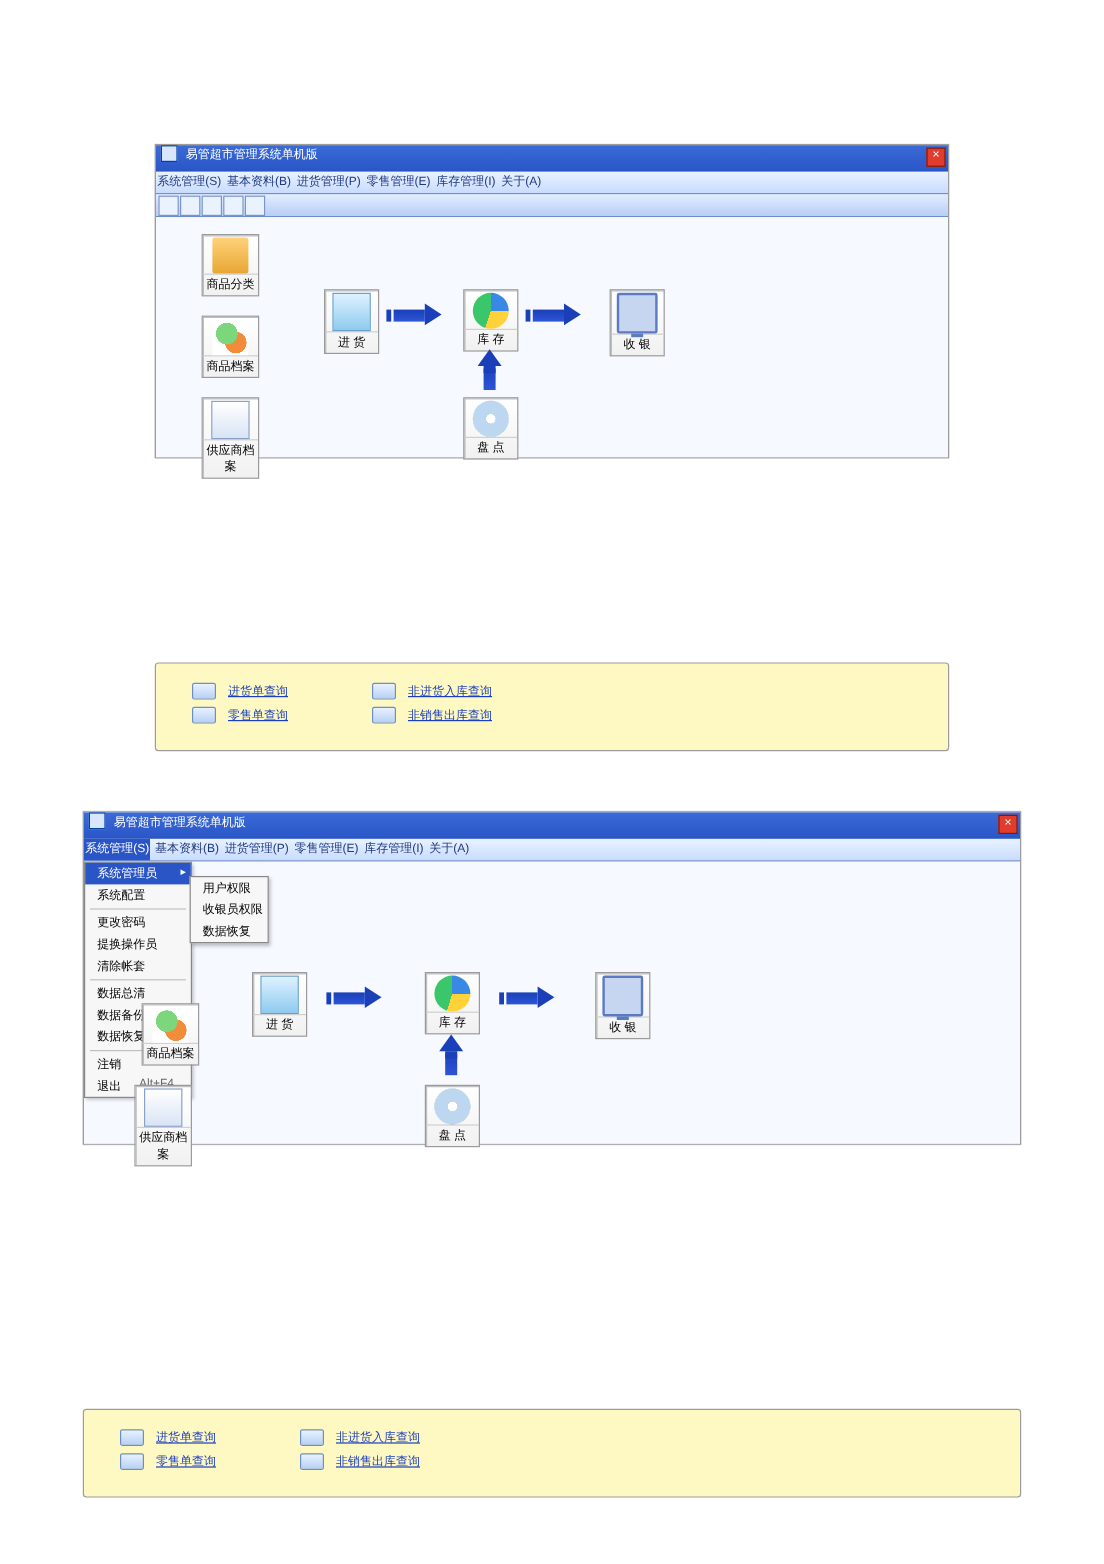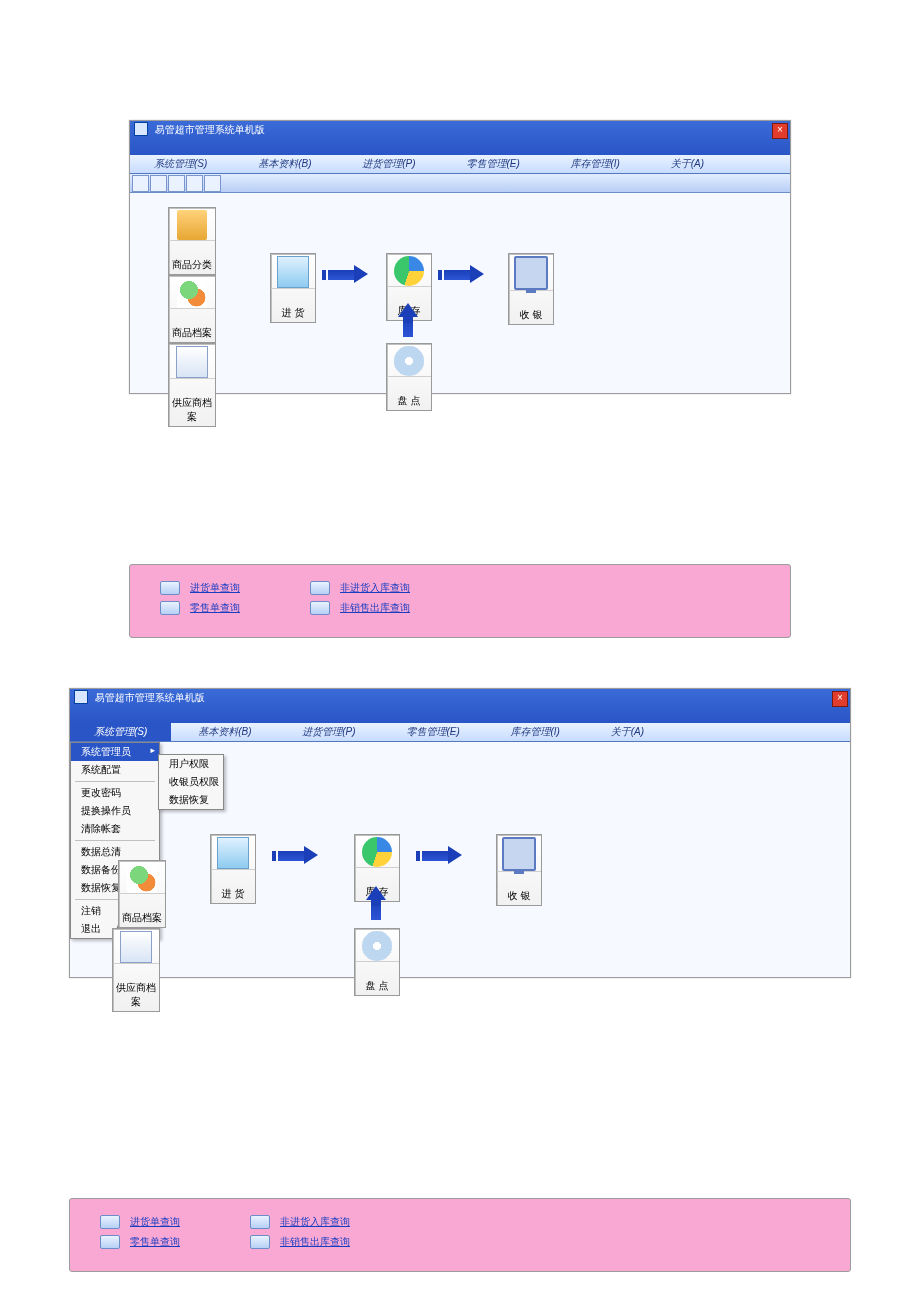--- a/index.html
+++ b/index.html
@@ -1,56 +1,56 @@
 <!DOCTYPE html>
 <html><head>
 <meta charset="utf-8">
 <style>
   html,body{margin:0;padding:0;background:#fff;font-family:"Microsoft YaHei",SimSun,Arial,sans-serif;font-size:10px;color:#000;}
   .page{width:920px;margin:0 auto;padding:60px 0 100px 0;}
   .app-frame{width:660px;margin:60px auto 0 auto;border:1px solid #9c9c9c;background:#fff;box-shadow:0 0 1px rgba(0,0,0,0.3);}
   
-  .titlebar{position:relative;height:34px;line-height:18px;background:linear-gradient(#3a6bd8,#2a55c6);color:#fff;font-size:10px;padding-left:4px;}
+  .titlebar{position:relative;height:22px;line-height:18px;background:linear-gradient(#3a6bd8,#2a55c6);color:#fff;font-size:10px;padding-left:4px;}
   .titlebar .ico{display:inline-block;width:12px;height:12px;background:#d9e6ff;border:1px solid #0040a0;vertical-align:middle;margin-right:4px;position:relative;top:-1px;}
   .titlebar .close{position:absolute;right:2px;top:2px;width:14px;height:14px;background:#e13c2c;border:1px solid #7a1a10;color:#fff;line-height:12px;text-align:center;font-size:10px;cursor:pointer;}
   
   .menubar{height:18px;line-height:18px;background:linear-gradient(#e9f2ff,#c8dcff);border-bottom:1px solid #5278c0;font-size:10px;}
-  .menubar .mi{display:inline-block;padding:0 24px;color:#203a80;cursor:pointer;font-style:italic;}
+  .menubar .mi{display:inline-block;padding:0 1px;color:#203a80;cursor:pointer;}
   
   .toolbar{height:18px;background:linear-gradient(#e2edff,#b8cef5);border-bottom:1px solid #6b8dc8;position:relative;}
   .toolbar .btnrow{position:absolute;left:2px;top:1px;display:flex;}
   .toolbar .tb{width:15px;height:15px;border:1px solid #7a95cc;background:#eaf2ff;margin-right:1px;}
   
   .workspace{background:#f6f9ff;height:200px;position:relative;}
   .ws2{height:235px;}
   
   .ibtn{position:absolute;width:46px;border:1px solid #9a9a9a;background:linear-gradient(#ffffff,#f1f1f1);text-align:center;font-size:10px;cursor:pointer;box-shadow:1px 1px 0 #c0c0c0 inset,0 0 0 #000;}
   .ibtn .ic{display:block;height:30px;margin:2px auto 0 auto;width:30px;position:relative;}
-  .ibtn .lbl{display:block;padding:17px 0 2px 0;border-top:1px solid #cfcfcf;}
+  .ibtn .lbl{display:block;padding:1px 0 2px 0;border-top:1px solid #cfcfcf;}
   .ibtn.small{width:44px;}
   
   .ic-folder{background:linear-gradient(#ffd27a,#e7a633);border-radius:2px;}
   .ic-gears{background:radial-gradient(circle at 40% 40%,#7cd67c 0 35%,transparent 36%),radial-gradient(circle at 65% 65%,#f28c3a 0 32%,transparent 33%),#fff;}
   .ic-sheet{background:linear-gradient(#fff,#d8e4f5);border:1px solid #8aa0c8;}
   .ic-box{background:linear-gradient(#dff1ff,#8ecbef);border:1px solid #6aa0cc;}
   .ic-pie{background:conic-gradient(#3a88e6 0 25%,#ffd23a 25% 55%,#3ac66a 55% 100%);border-radius:50%;}
   .ic-cd{background:radial-gradient(circle,#fff 0 18%,#bcd7ef 19% 70%,#7aa8d8 71% 100%);border-radius:50%;}
   .ic-monitor{background:#c6d6f0;border:2px solid #5b7ac2;border-radius:2px;}
   .ic-monitor::after{content:"";position:absolute;bottom:-5px;left:50%;transform:translateX(-50%);width:10px;height:3px;background:#5b7ac2;}
   
   .arrow-r{position:absolute;height:12px;display:flex;align-items:center;}
   .arrow-r .bar{width:26px;height:10px;background:linear-gradient(#1b3fb8,#2c55d6);position:relative;}
   .arrow-r .bar::before{content:"";position:absolute;left:-6px;top:0;width:4px;height:10px;background:#1b3fb8;}
   .arrow-r .head{width:0;height:0;border-top:9px solid transparent;border-bottom:9px solid transparent;border-left:14px solid #1b3fb8;margin-top:-3px;}
   .arrow-u{position:absolute;width:12px;display:flex;flex-direction:column;align-items:center;}
   .arrow-u .head{width:0;height:0;border-left:10px solid transparent;border-right:10px solid transparent;border-bottom:14px solid #1b3fb8;}
   .arrow-u .bar{width:10px;height:20px;background:linear-gradient(#1b3fb8,#2c55d6);}
   .arrow-u .bar::after{content:"";display:block;width:10px;height:4px;background:#1b3fb8;margin-top:2px;}
   
-  .linkpanel{width:660px;margin:170px auto 0 auto;border:1px solid #9c9c9c;border-radius:3px;background:#f9a8d4;padding:10px 0 16px 0;}
+  .linkpanel{width:660px;margin:170px auto 0 auto;border:1px solid #9c9c9c;border-radius:3px;background:#fef9c3;padding:10px 0 16px 0;}
   .lp2{margin-top:220px;}
   .linkpanel .row{display:flex;align-items:center;margin:6px 0 6px 30px;}
   .linkpanel .lnkico{width:18px;height:12px;border:1px solid #6b8dc8;background:linear-gradient(#e9f2ff,#b7d0f5);margin-right:10px;border-radius:2px;display:inline-block;}
   .linkpanel a{color:#1a3ec0;text-decoration:underline;font-size:10px;margin-right:60px;display:inline-block;min-width:60px;}
   
   .dropdown{position:absolute;background:#f7f7f7;border:1px solid #888;box-shadow:2px 2px 3px rgba(0,0,0,0.25);font-size:10px;}
   .dropdown .di{padding:2px 14px 2px 10px;white-space:nowrap;cursor:pointer;position:relative;}
   .dropdown .di.hl{background:#2a55c6;color:#fff;}
   .dropdown .sep{height:0;border-top:1px solid #c0c0c0;margin:2px 4px;}
   .dropdown .arrow::after{content:"▸";position:absolute;right:4px;top:2px;font-size:9px;}

